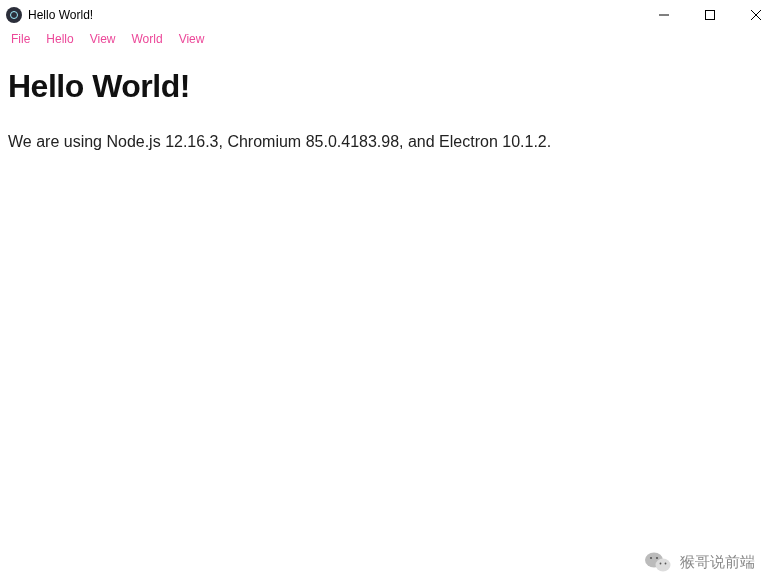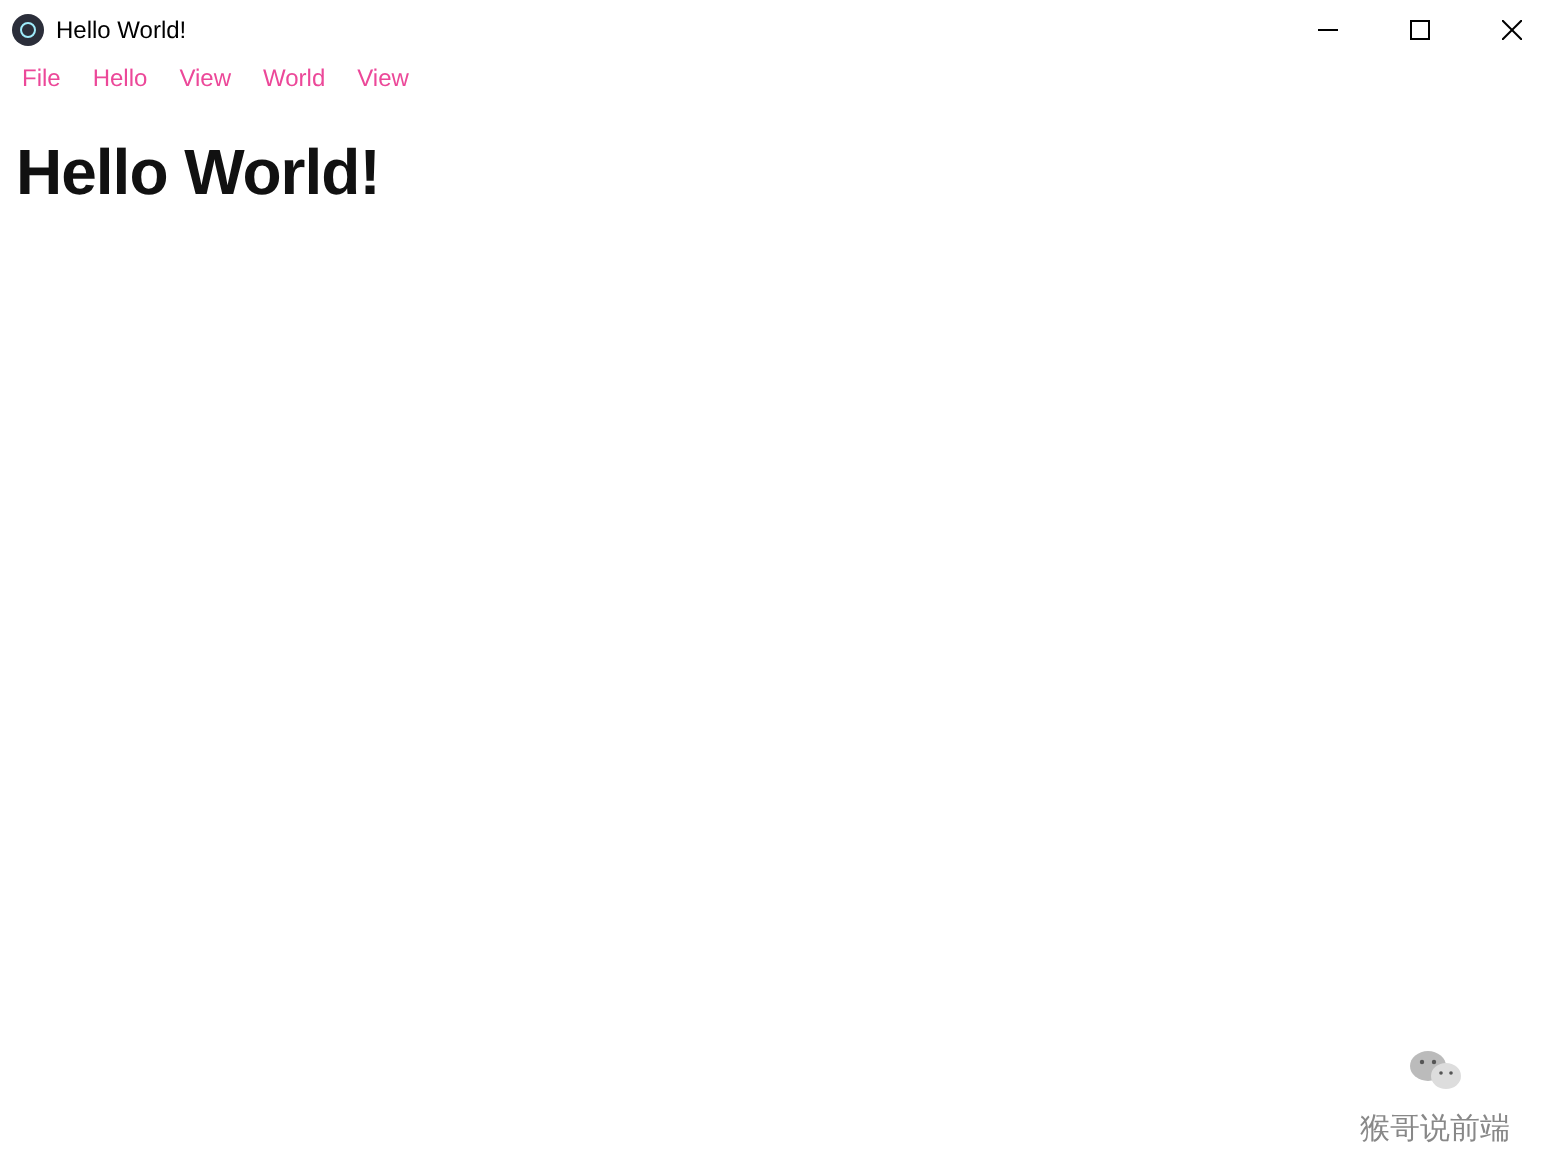--- a/index.html
+++ b/index.html
@@ -89,21 +89,20 @@
     }
     .watermark {
       position: absolute;
       right: 24px;
       bottom: 14px;
       display: flex;
       align-items: center;
       gap: 8px;
       color: #888;
       font-size: 15px;
-      flex-direction: column;
     }
     .watermark-logo {
       width: 28px;
       height: 24px;
       position: relative;
     }
     .watermark-logo svg { display: block; }
   </style>
 </head>
 <body>
@@ -138,20 +137,23 @@
 <div class="menubar">
   <div class="menu-item">File</div>
   <div class="menu-item">Hello</div>
   <div class="menu-item">View</div>
   <div class="menu-item">World</div>
   <div class="menu-item">View</div>
 </div>
 
 <div class="content">
   <h1 class="content-heading">Hello World!</h1>
+  <p class="content-text">
+    <span>We are using Node.js </span><span>12.16.3</span><span>, Chromium </span><span>85.0.4183.98</span><span>, and Electron </span><span>10.1.2</span><span>.</span>
+  </p>
 </div>
 
 <div class="watermark">
   <div class="watermark-logo">
     <svg width="28" height="24" viewBox="0 0 28 24">
       <ellipse cx="10" cy="10" rx="9" ry="7.5" fill="#bbb"></ellipse>
       <ellipse cx="19" cy="15" rx="7.5" ry="6.5" fill="#ddd"></ellipse>
       <circle cx="7" cy="8" r="1.1" fill="#555"></circle>
       <circle cx="13" cy="8" r="1.1" fill="#555"></circle>
       <circle cx="16.5" cy="13.5" r="0.9" fill="#555"></circle>

